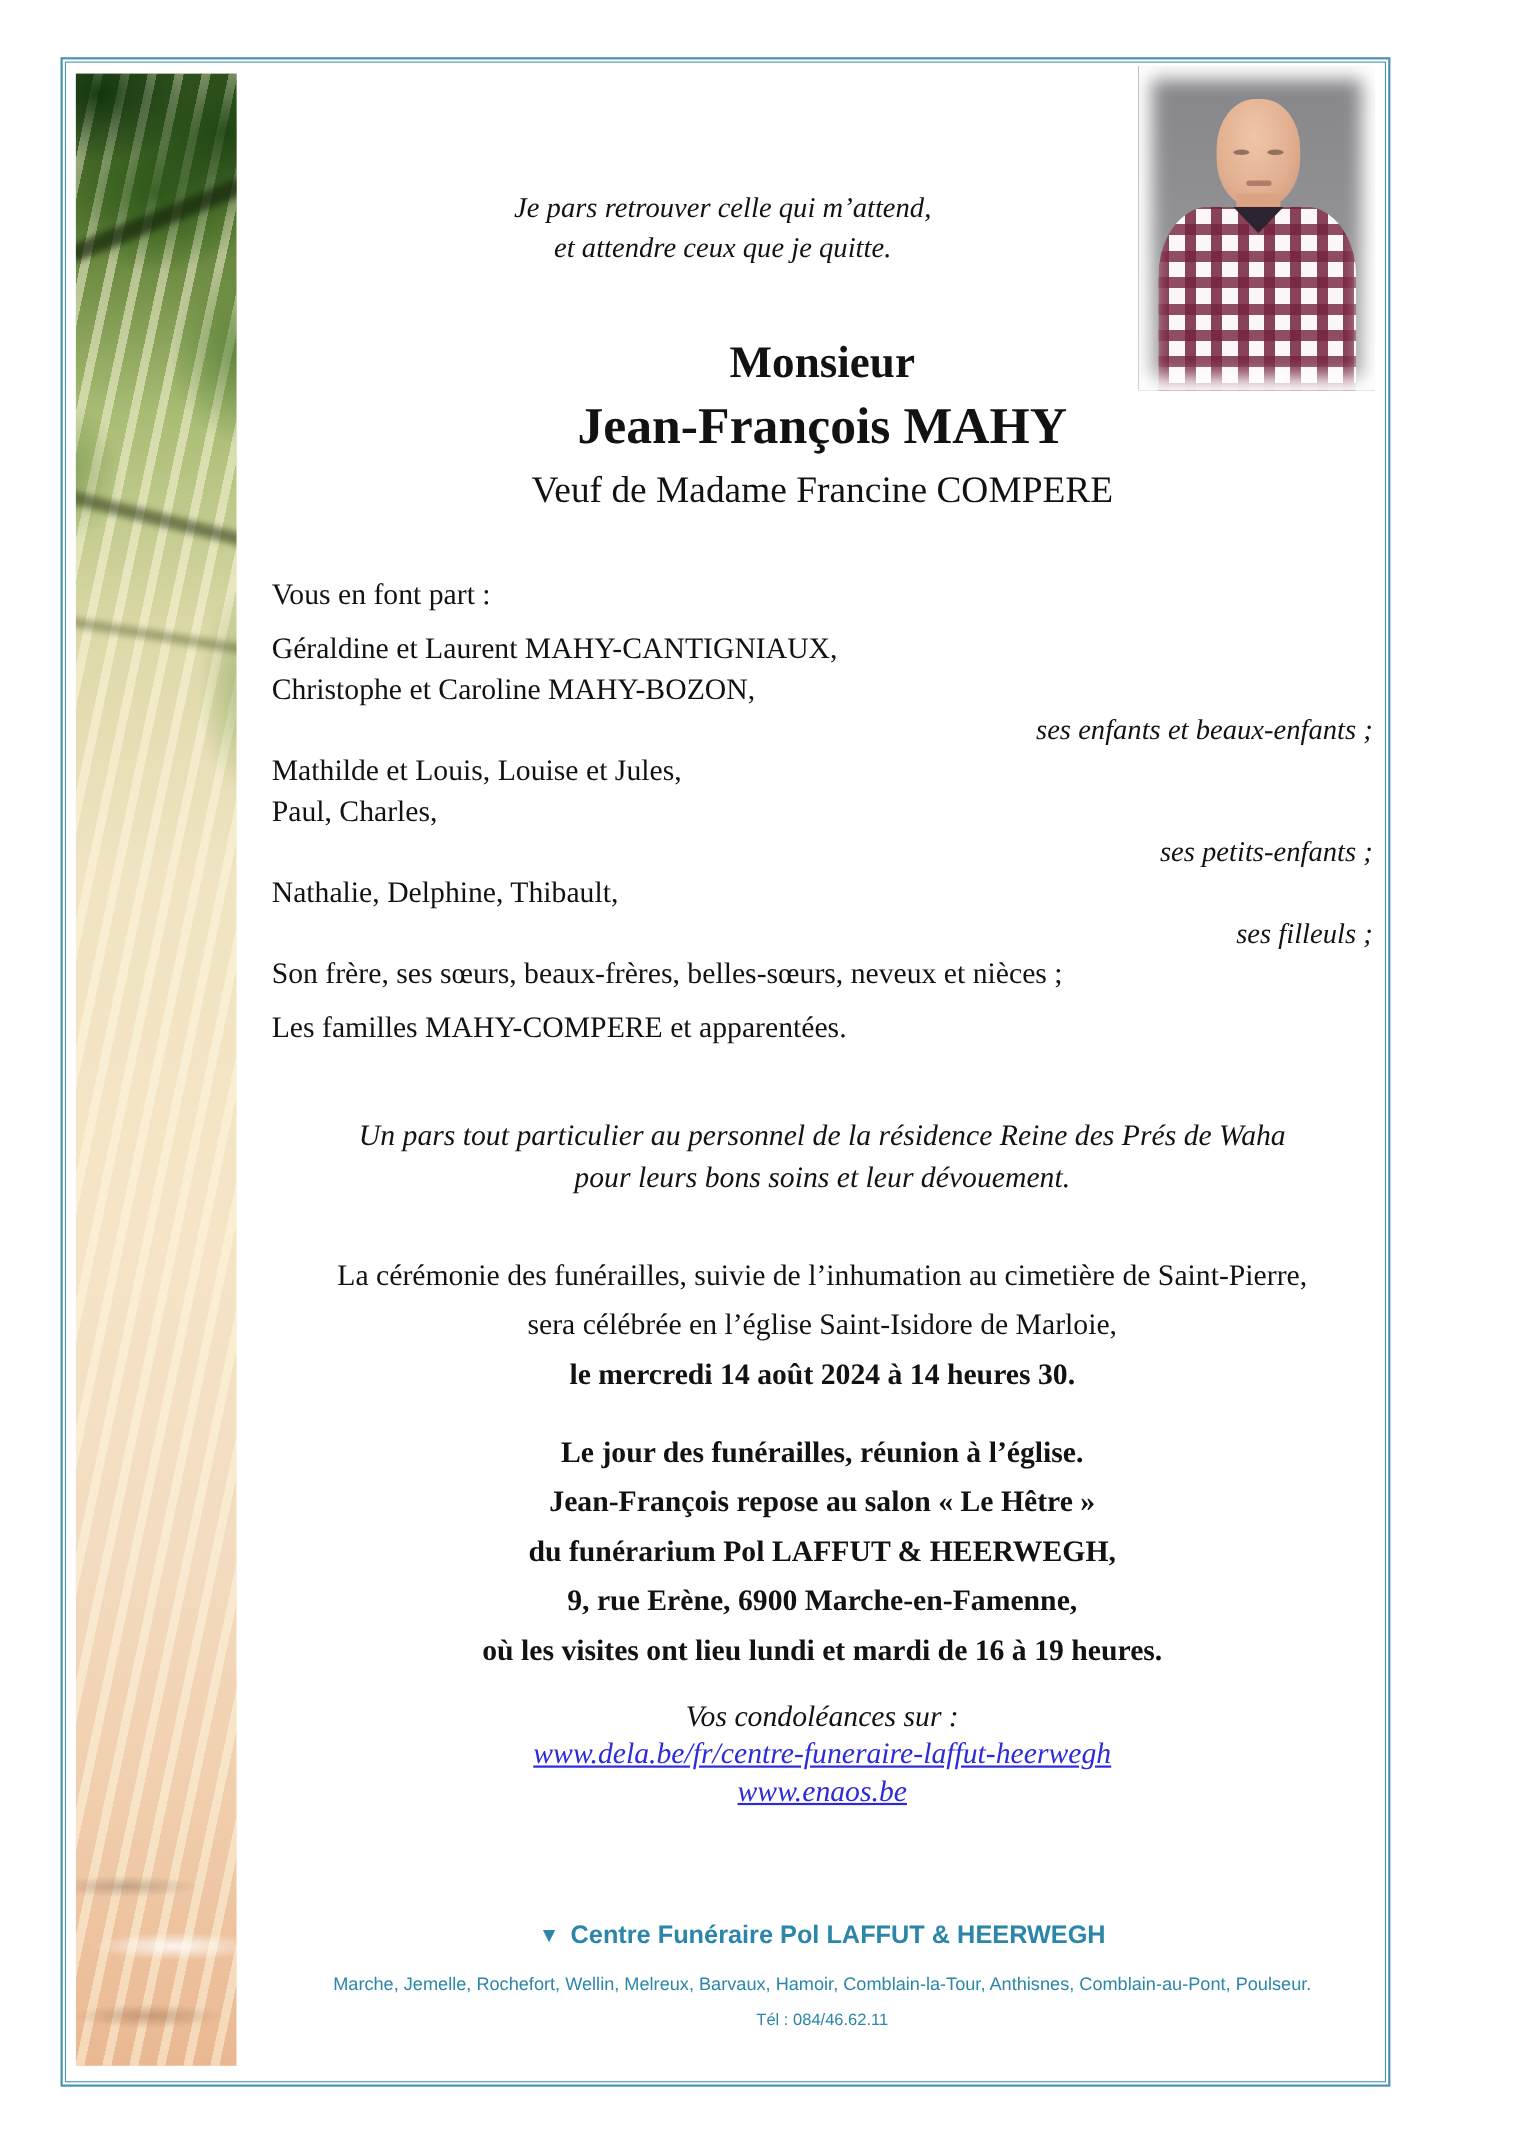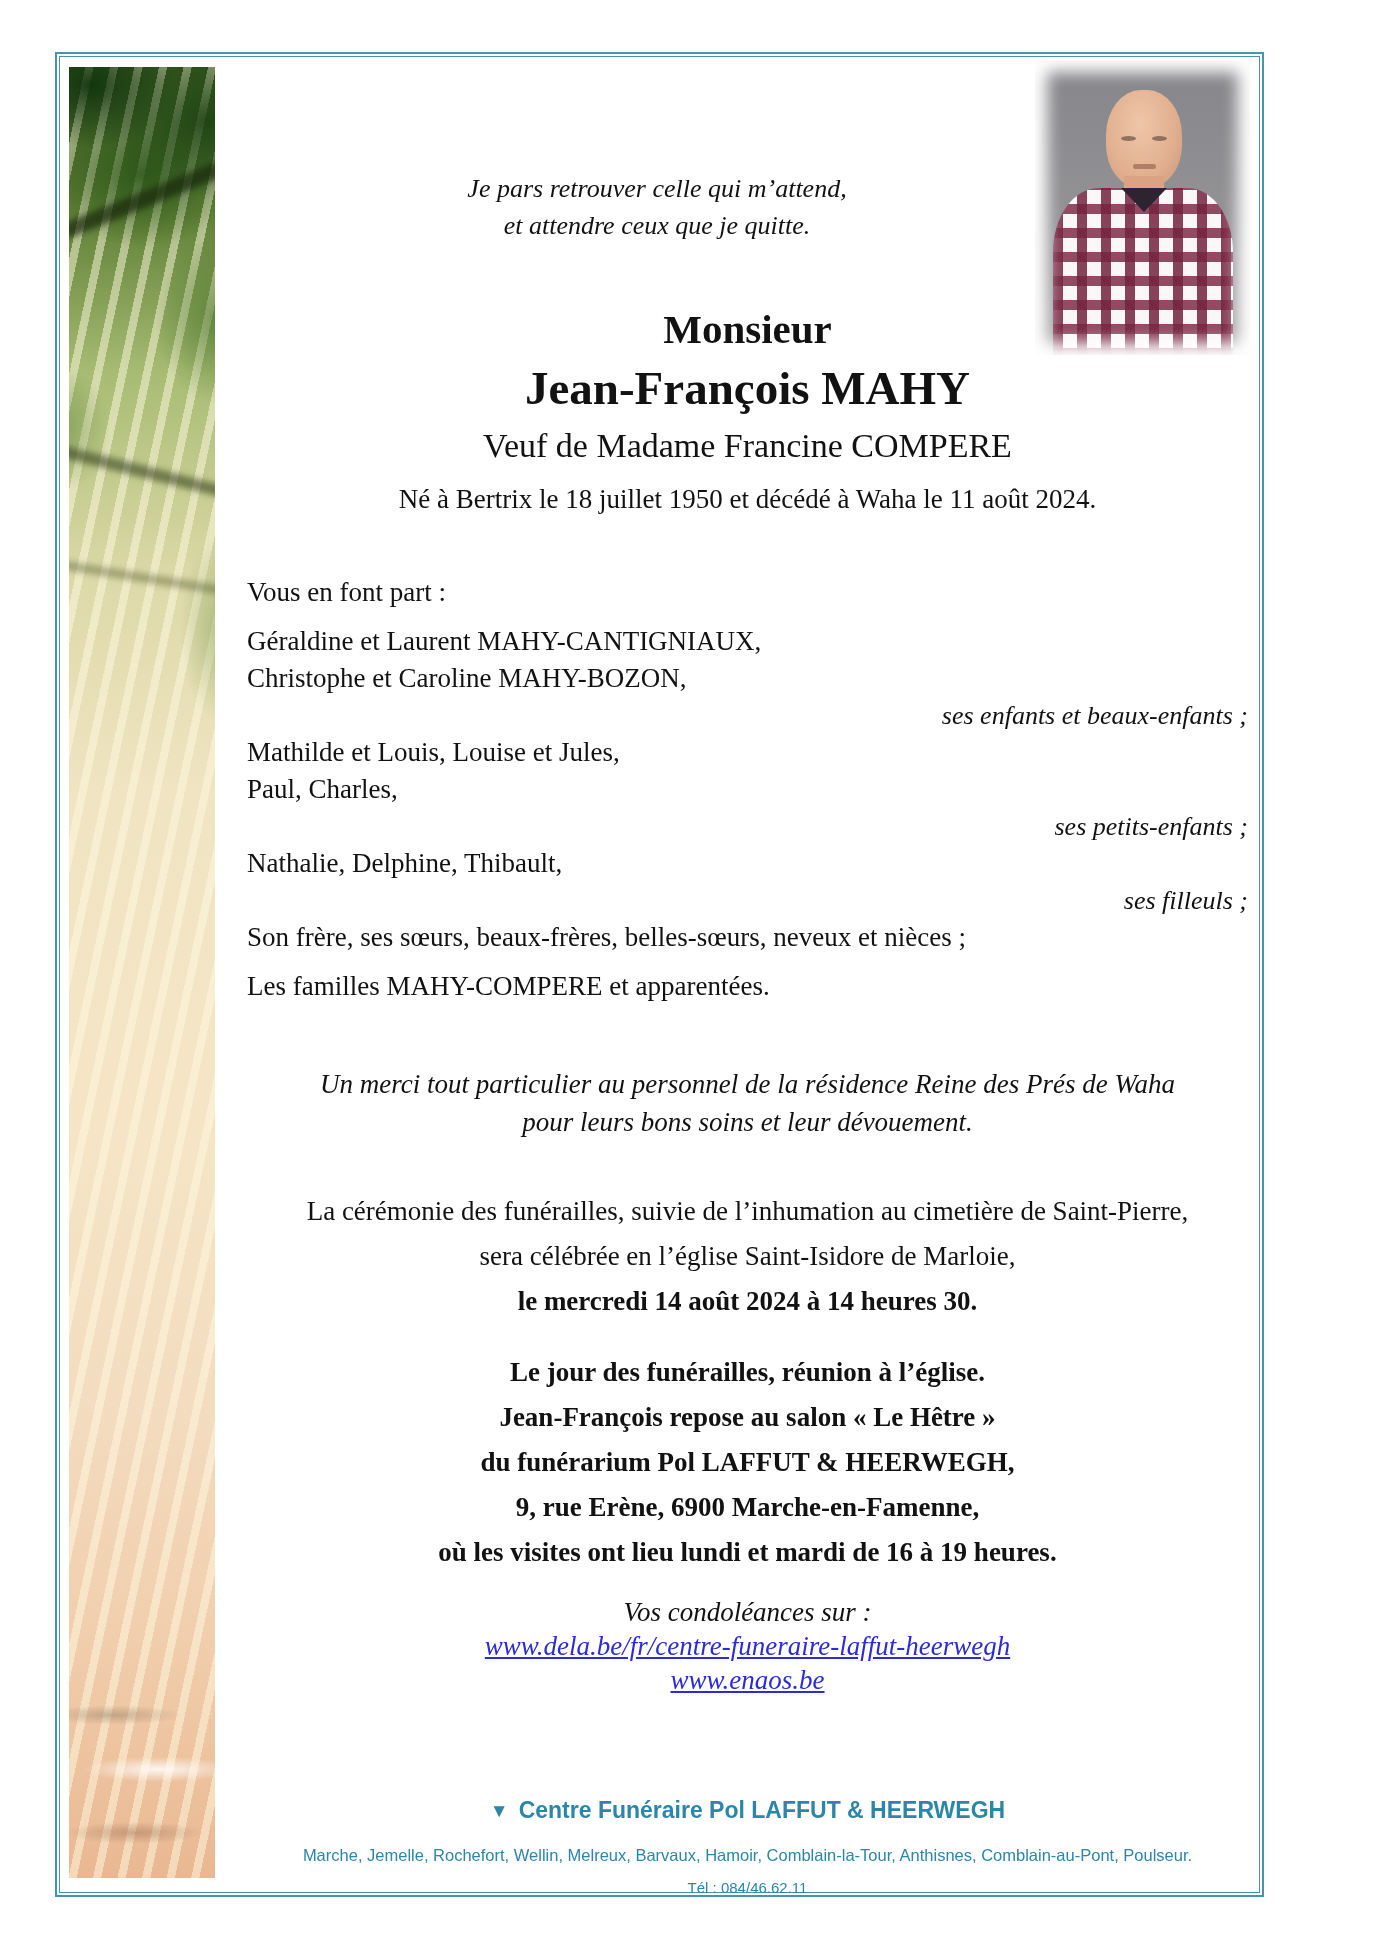--- a/index.html
+++ b/index.html
@@ -118,21 +118,20 @@
 
     <div class="epigraph">
       <div>Je pars retrouver celle qui m’attend,</div>
       <div>et attendre ceux que je quitte.</div>
     </div>
 
     <div class="titleblock">
       <div class="t-monsieur">Monsieur</div>
       <div class="t-name">Jean-François MAHY</div>
       <div class="t-veuf">Veuf de Madame Francine COMPERE</div>
-      <div class="t-dates">Né à Bertrix le 18 juillet 1950 et décédé à Waha le 11 août 2024.</div>
     </div>
 
     <div class="family">
       <div class="intro">Vous en font part :</div>
 
       <div>
         <div>Géraldine et Laurent MAHY-CANTIGNIAUX,</div>
         <div>Christophe et Caroline MAHY-BOZON,</div>
         <div class="relation">ses enfants et beaux-enfants ;</div>
       </div>
@@ -146,21 +145,21 @@
       <div>
         <div>Nathalie, Delphine, Thibault,</div>
         <div class="relation">ses filleuls ;</div>
       </div>
 
       <div>Son frère, ses sœurs, beaux-frères, belles-sœurs, neveux et nièces ;</div>
       <div class="familles">Les familles MAHY-COMPERE et apparentées.</div>
     </div>
 
     <div class="thanks">
-      <div>Un merci tout particulier au personnel de la résidence Reine des Prés de Waha</div>
+      <div>Un pars tout particulier au personnel de la résidence Reine des Prés de Waha</div>
       <div>pour leurs bons soins et leur dévouement.</div>
     </div>
 
     <div class="ceremony">
       <div>La cérémonie des funérailles, suivie de l’inhumation au cimetière de Saint-Pierre,</div>
       <div>sera célébrée en l’église Saint-Isidore de Marloie,</div>
       <div class="b">le mercredi 14 août 2024 à 14 heures 30.</div>
       <div class="b gap">Le jour des funérailles, réunion à l’église.</div>
       <div class="b gap2">Jean-François repose au salon « Le Hêtre »</div>
       <div class="b">du funérarium Pol LAFFUT &amp; HEERWEGH,</div>

